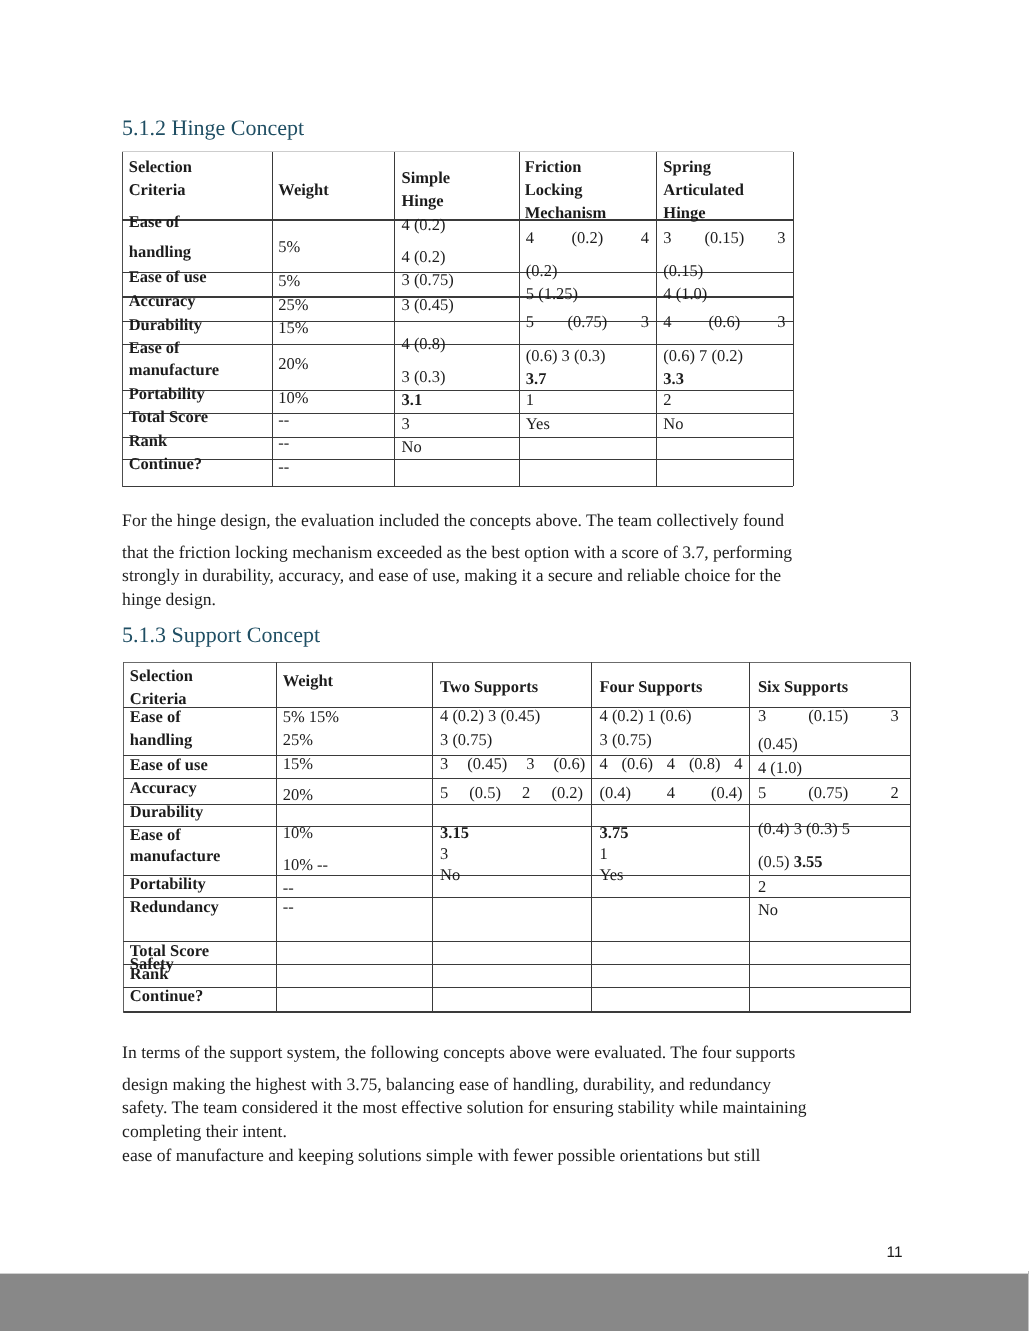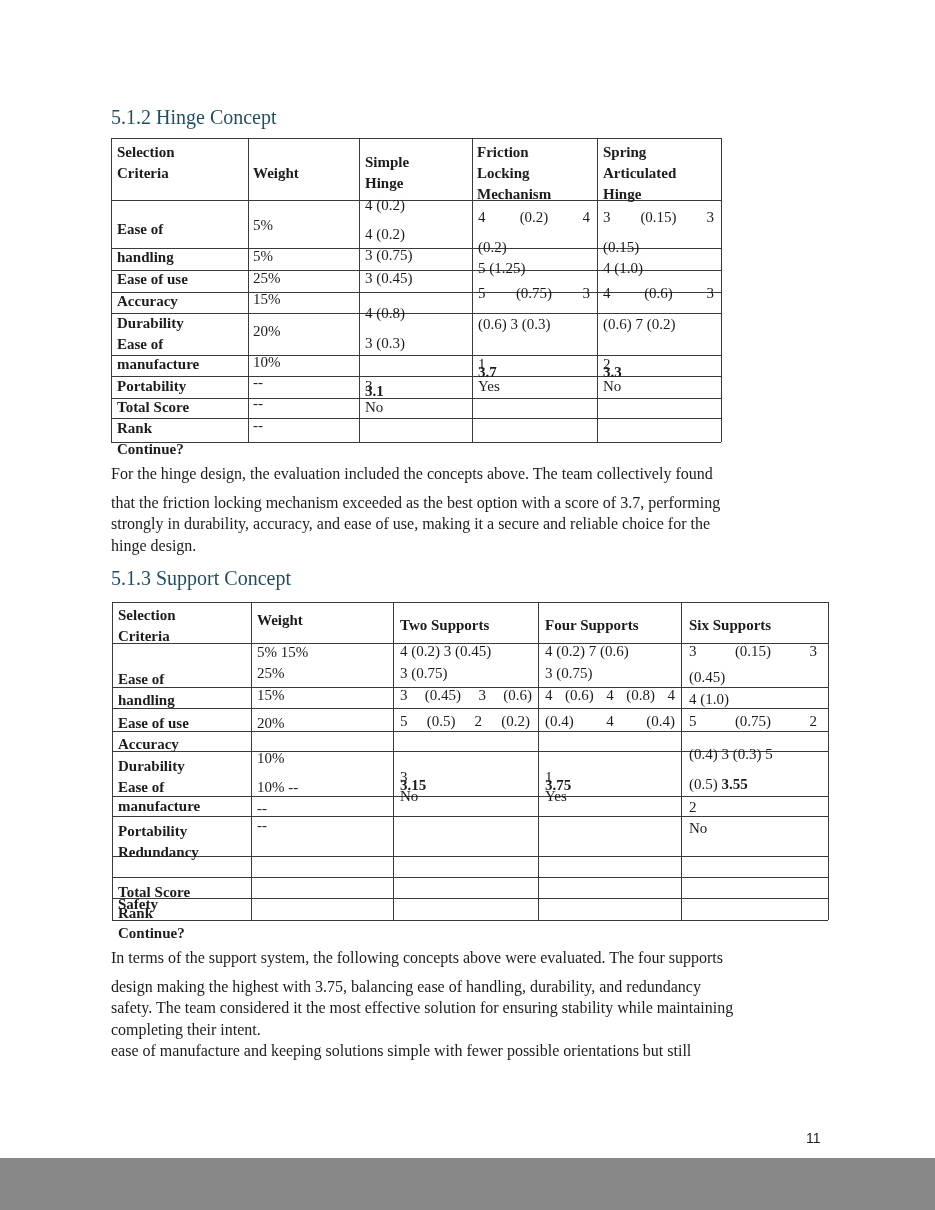--- a/index.html
+++ b/index.html
@@ -3,21 +3,21 @@
 <meta charset="utf-8">
 <style>
   html,body{margin:0;padding:0;background:#888;}
   .page{position:relative;width:935px;height:1158px;background:#ffffff;overflow:hidden;
         font-family:"Liberation Serif","DejaVu Serif",serif;color:#1c1c1c;}
   .heading{position:absolute;font-size:20px;line-height:23px;color:#1f4e63;white-space:pre;}
   .para{position:absolute;font-size:16px;}
   .pl{line-height:21.5px;white-space:pre;}
   .pl0{margin-bottom:7px;}
   .t{position:absolute;font-size:15px;line-height:15px;white-space:pre;}
-  .b{font-weight:bold;margin-top:27px;}
+  .b{font-weight:bold;}
   .hdr{position:absolute;font-size:15px;font-weight:bold;line-height:21px;white-space:pre-line;}
   .j{white-space:normal;text-align:justify;text-align-last:justify;}
   .grid{position:absolute;}
   .grid line{stroke:#3a3a3a;stroke-width:1;shape-rendering:crispEdges;}
   .pagenum{position:absolute;font-family:"Liberation Sans","DejaVu Sans",sans-serif;font-size:14px;}
 </style>
 </head>
 <body>
 
 <div class="page">
@@ -167,21 +167,21 @@
   <div class="t" style="left:257px;top:818px">--</div>
 
   <div class="t" style="left:400px;top:644px">4 (0.2) 3 (0.45)</div>
   <div class="t" style="left:400px;top:666px">3 (0.75)</div>
   <div class="t j" style="left:400px;top:688px;width:132px">3 (0.45) 3 (0.6)</div>
   <div class="t j" style="left:400px;top:714px;width:130px">5 (0.5) 2 (0.2)</div>
   <div class="t b" style="left:400px;top:751px">3.15</div>
   <div class="t" style="left:400px;top:770px">3</div>
   <div class="t" style="left:400px;top:789px">No</div>
 
-  <div class="t" style="left:545px;top:644px">4 (0.2) 7 (0.6)</div>
+  <div class="t" style="left:545px;top:644px">4 (0.2) 1 (0.6)</div>
   <div class="t" style="left:545px;top:666px">3 (0.75)</div>
   <div class="t j" style="left:545px;top:688px;width:130px">4 (0.6) 4 (0.8) 4</div>
   <div class="t j" style="left:545px;top:714px;width:130px">(0.4) 4 (0.4)</div>
   <div class="t b" style="left:545px;top:751px">3.75</div>
   <div class="t" style="left:545px;top:770px">1</div>
   <div class="t" style="left:545px;top:789px">Yes</div>
 
   <div class="t j" style="left:689px;top:644px;width:128px">3 (0.15) 3</div>
   <div class="t" style="left:689px;top:670px">(0.45)</div>
   <div class="t" style="left:689px;top:692px">4 (1.0)</div>

